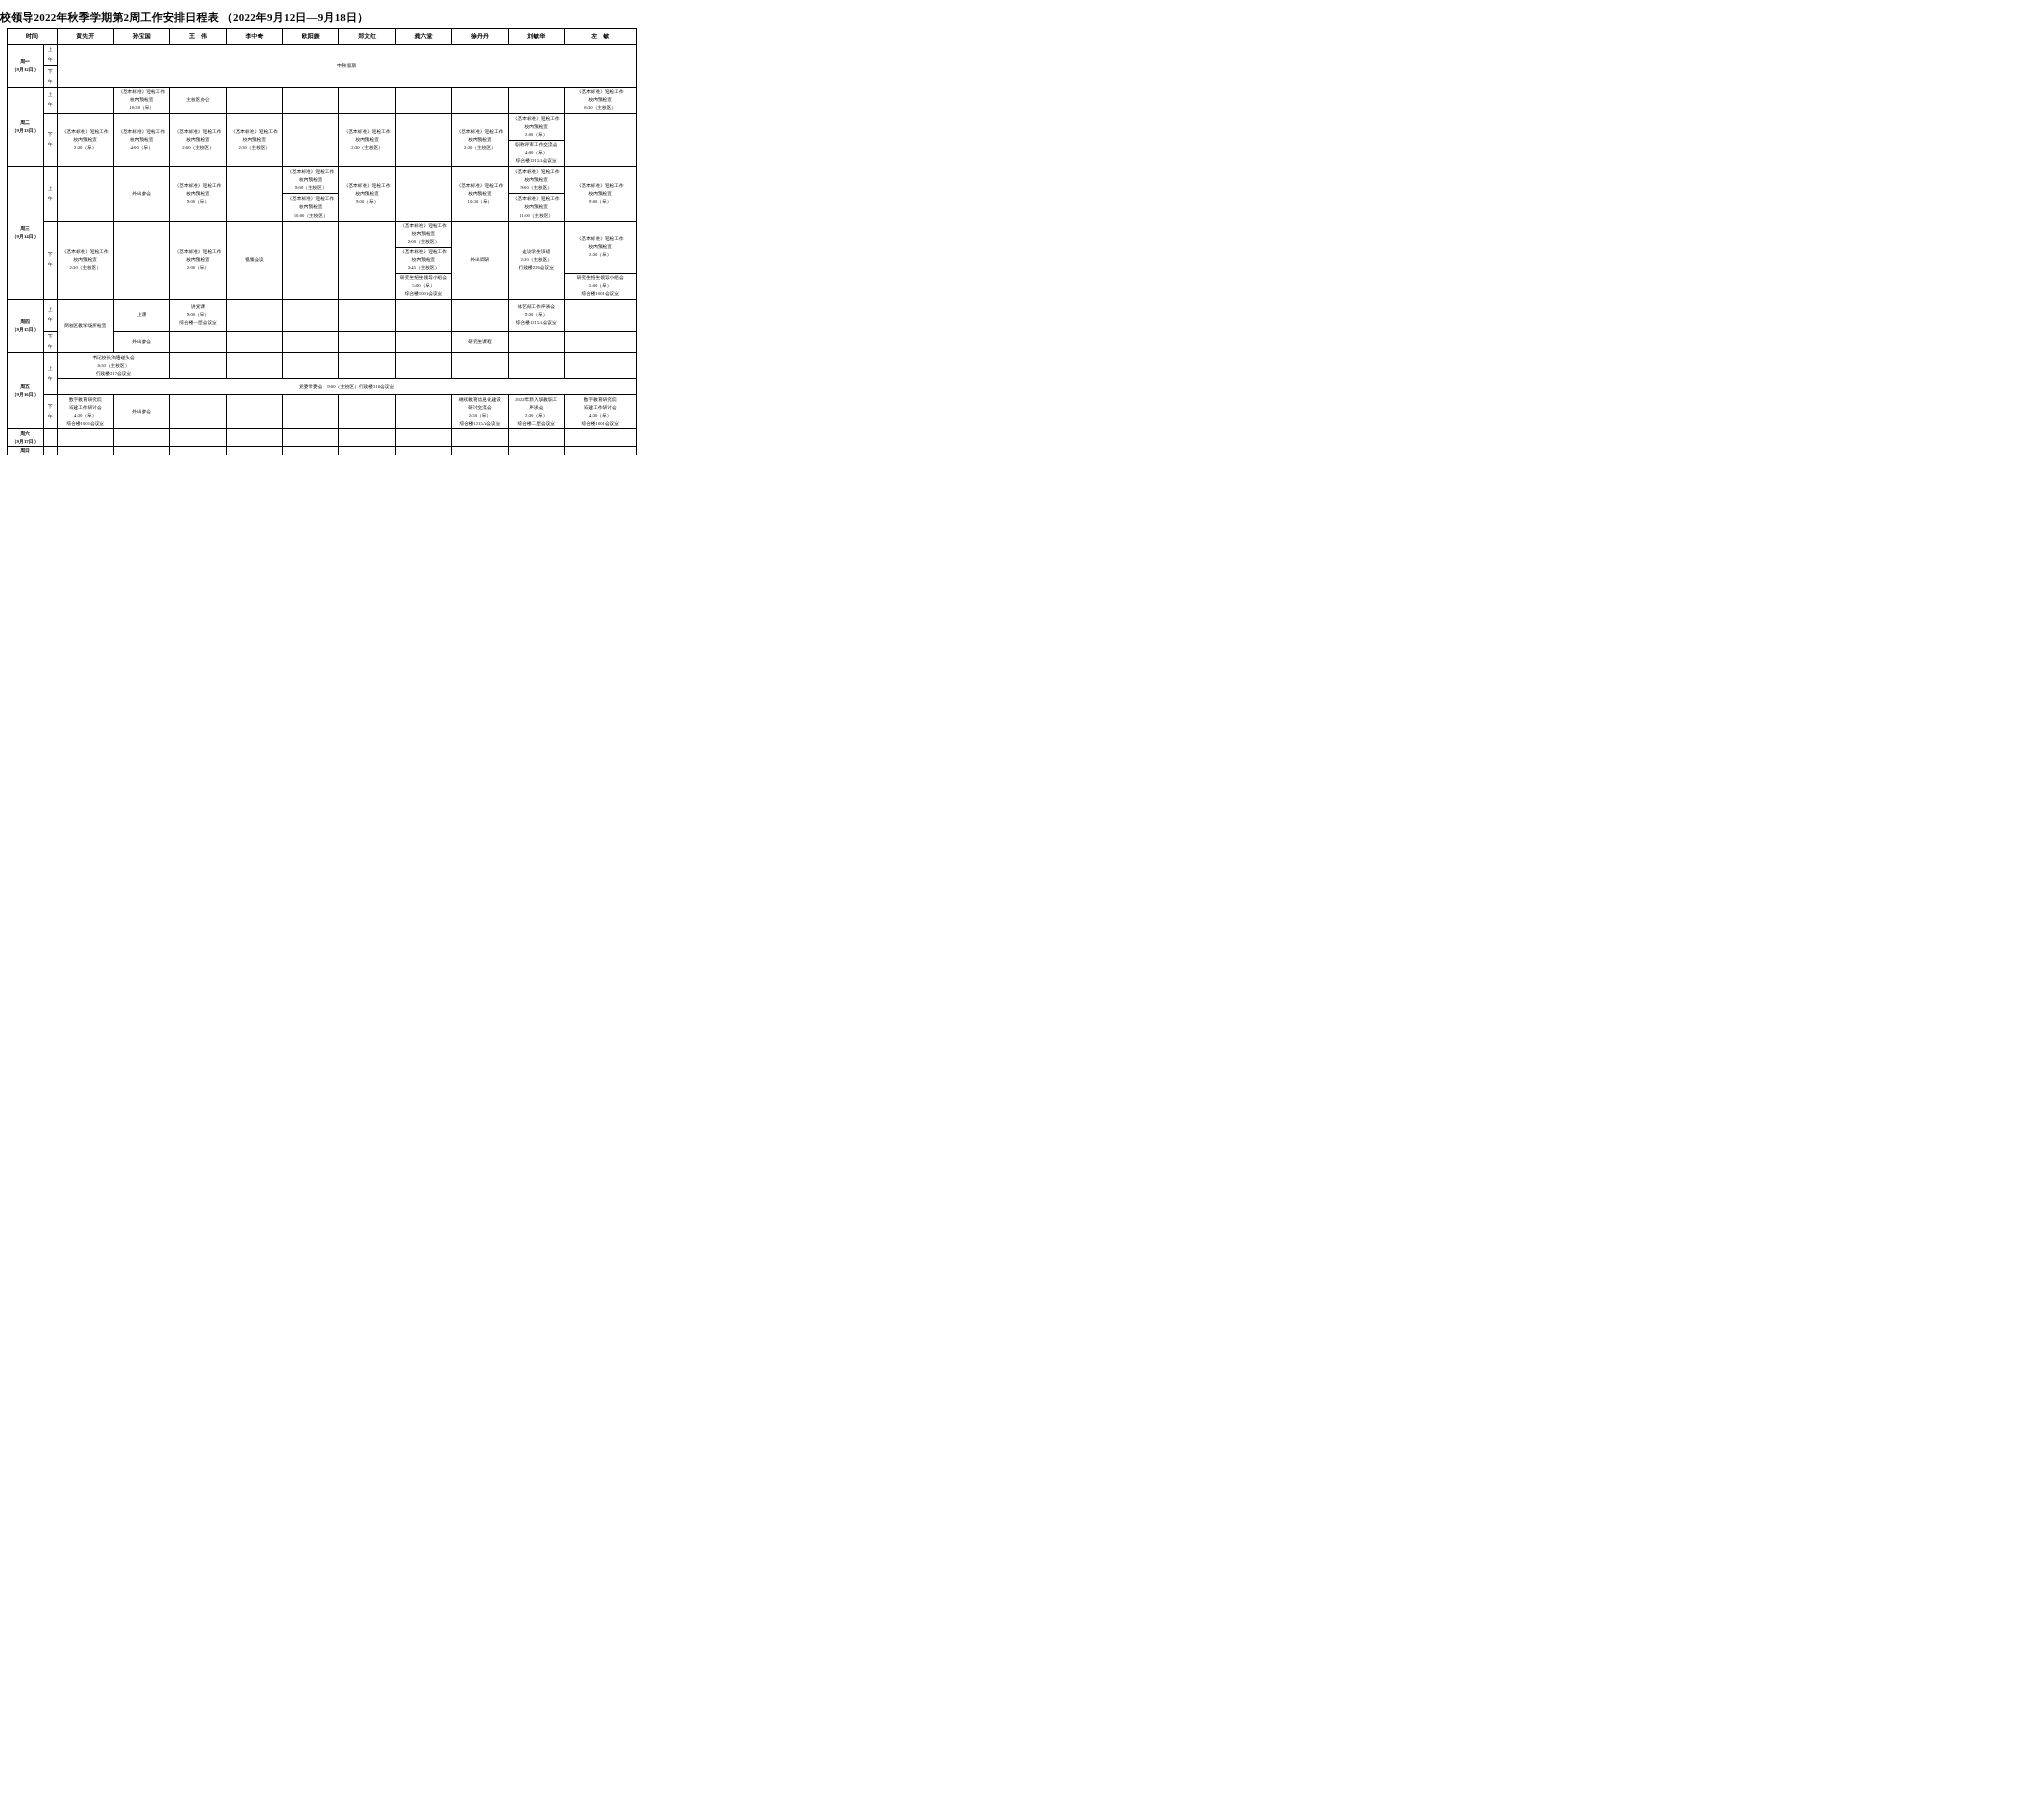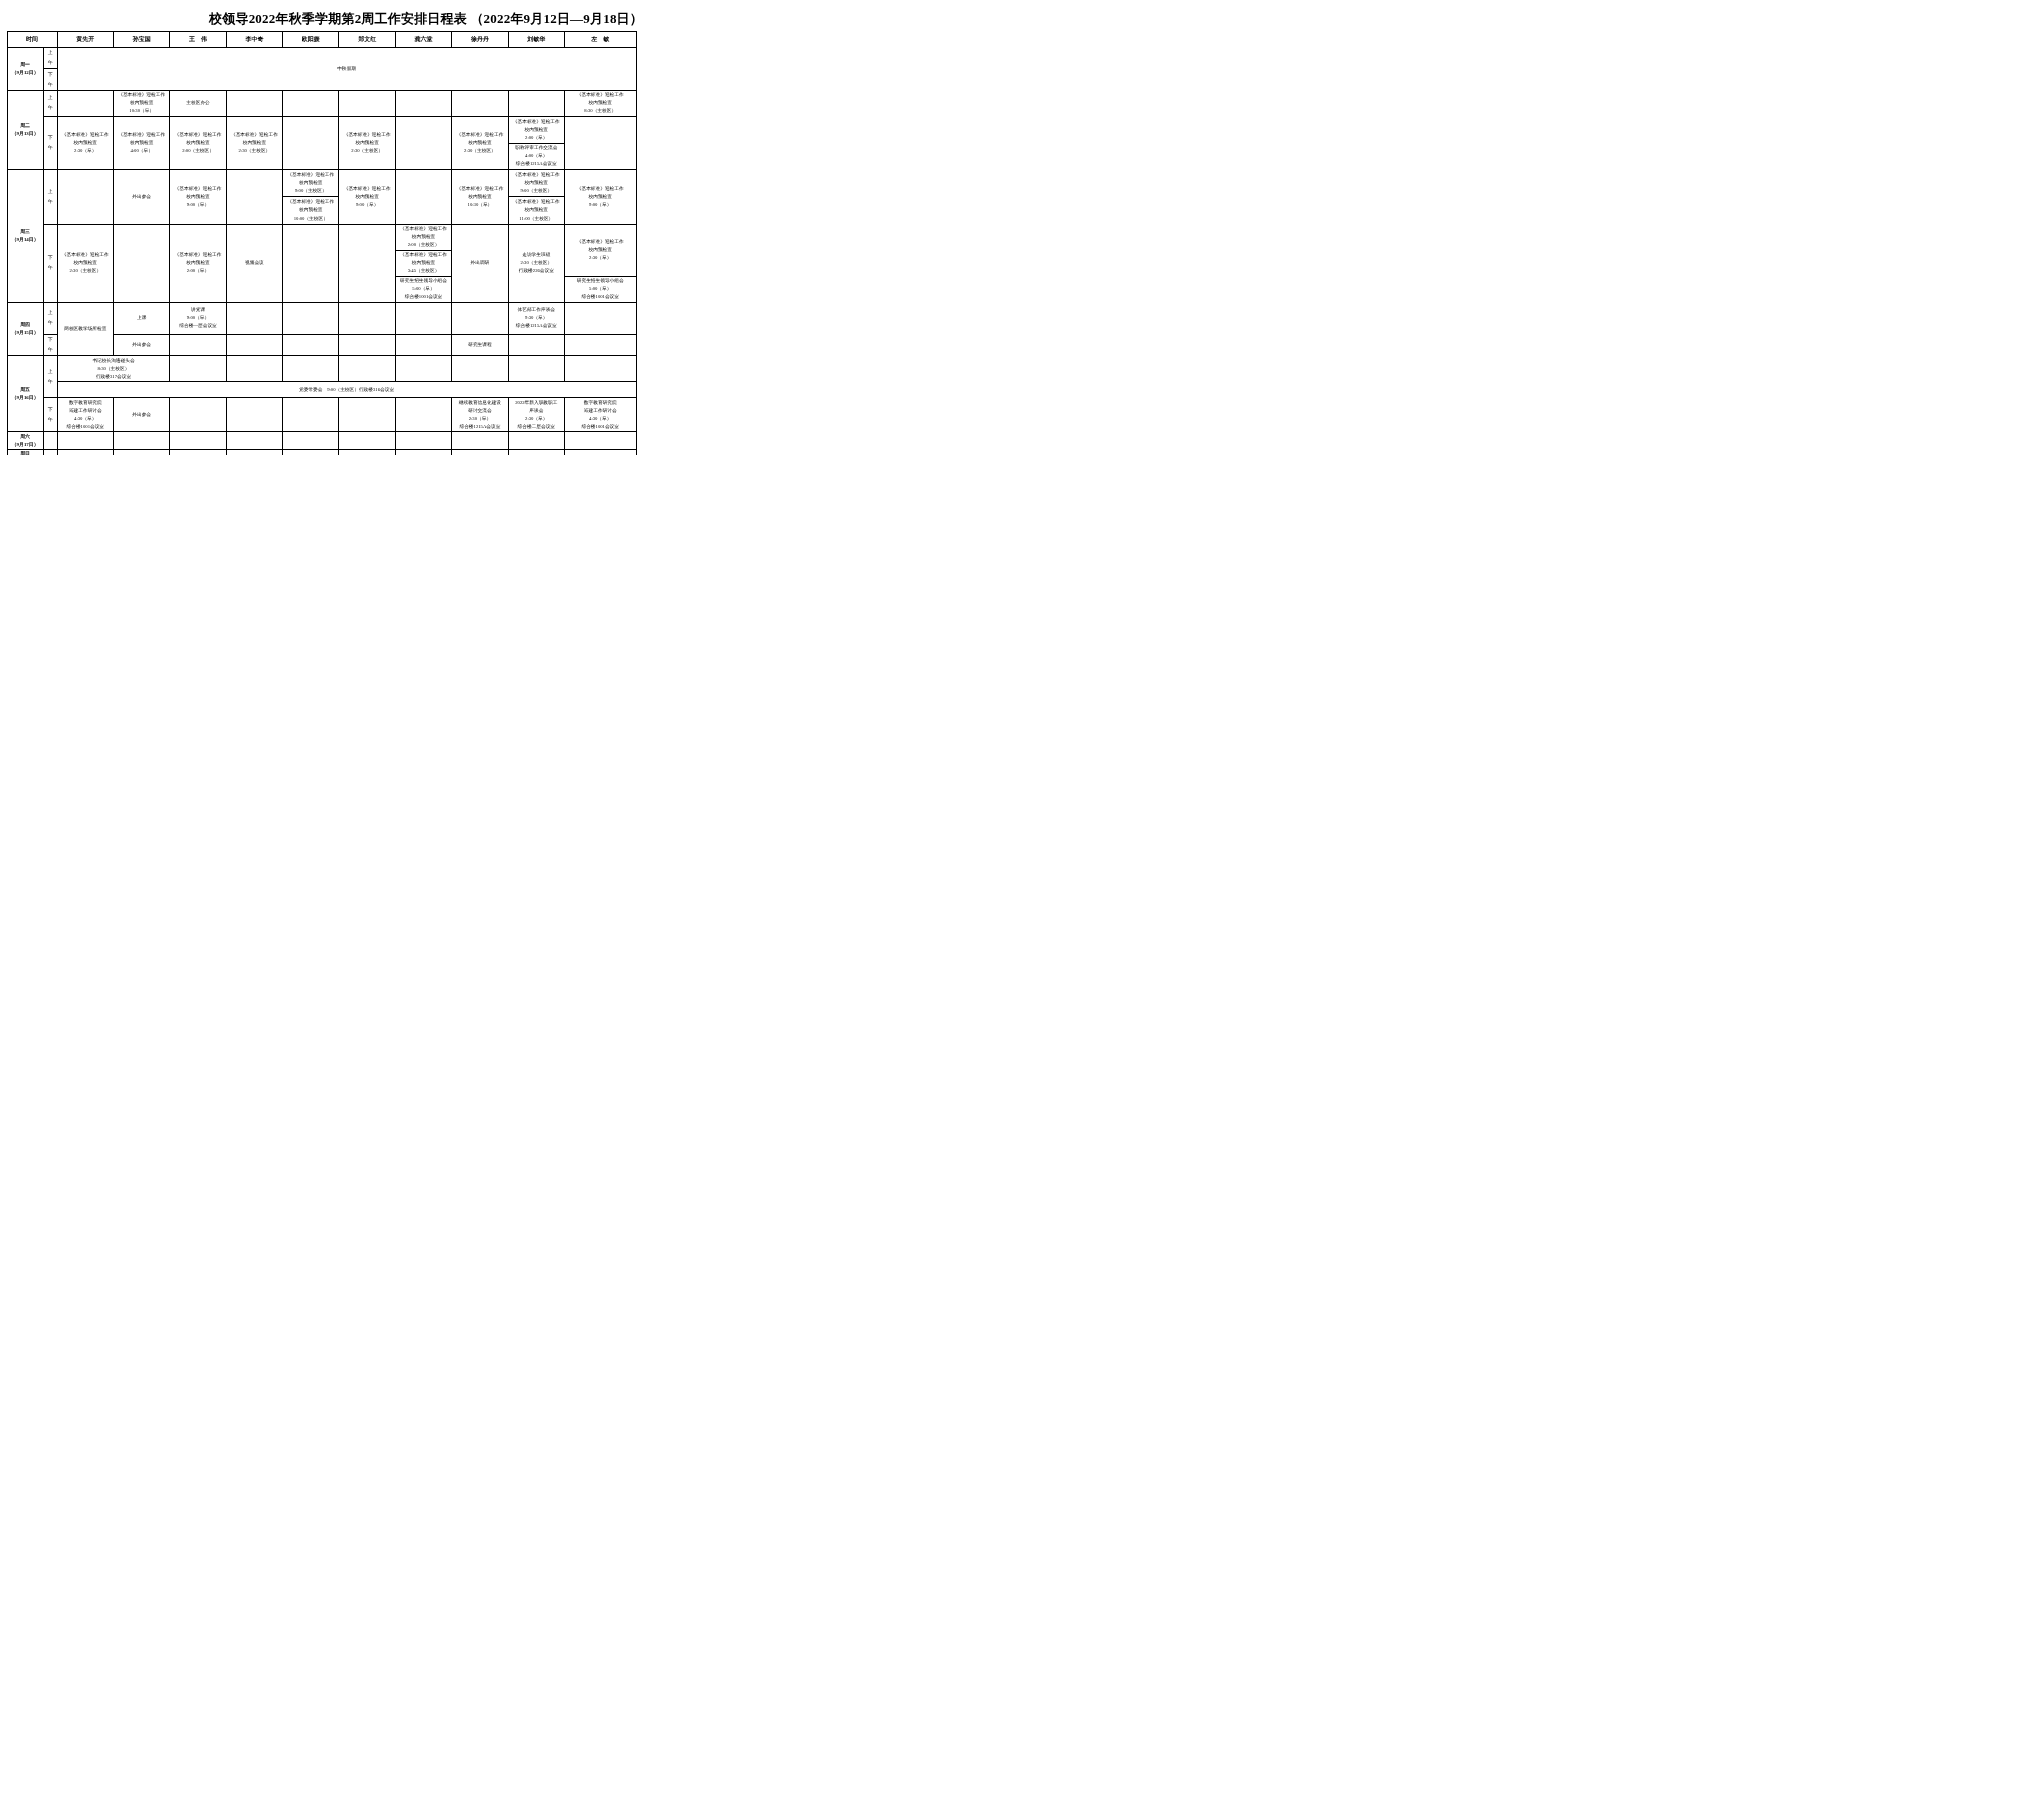--- a/index.html
+++ b/index.html
@@ -2,22 +2,22 @@
 <html style="font-size:6.5px"><head>
 <meta charset="utf-8">
 <style>
   html,body{margin:0;padding:0;background:#ffffff;}
   .page{
     width:643px;height:455px;background:#ffffff;color:#000;
     font-family:"Liberation Serif","DejaVu Serif",serif;
     position:relative;overflow:hidden;
   }
   .title{
-    margin:0;padding-top:10px;text-align:right;
-    font-size:13px;font-weight:bold;letter-spacing:0.2px;
+    margin:0;padding-top:10px;text-align:left;
+    font-size:11px;font-weight:bold;letter-spacing:0.2px;
     white-space:pre;
   }
   table.schedule{
     margin:2.8px 0 0 6.5px;width:630px;
     border-collapse:collapse;table-layout:fixed;
     border:1.2px solid #000;
   }
   td{
     border:0.4px solid #000;
     text-align:center;vertical-align:middle;

